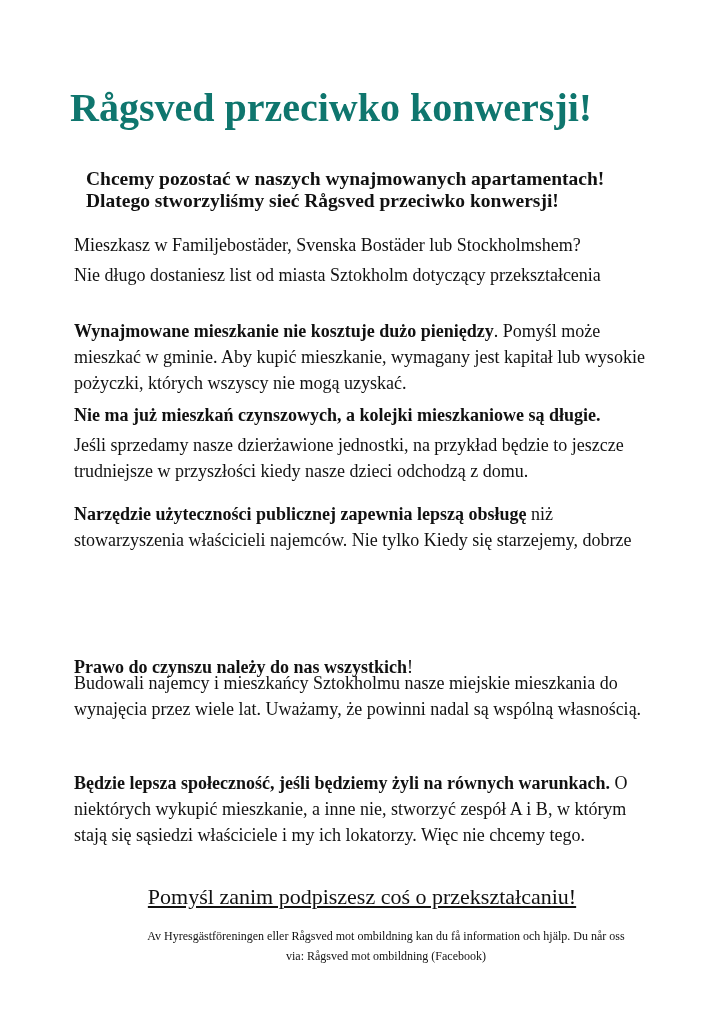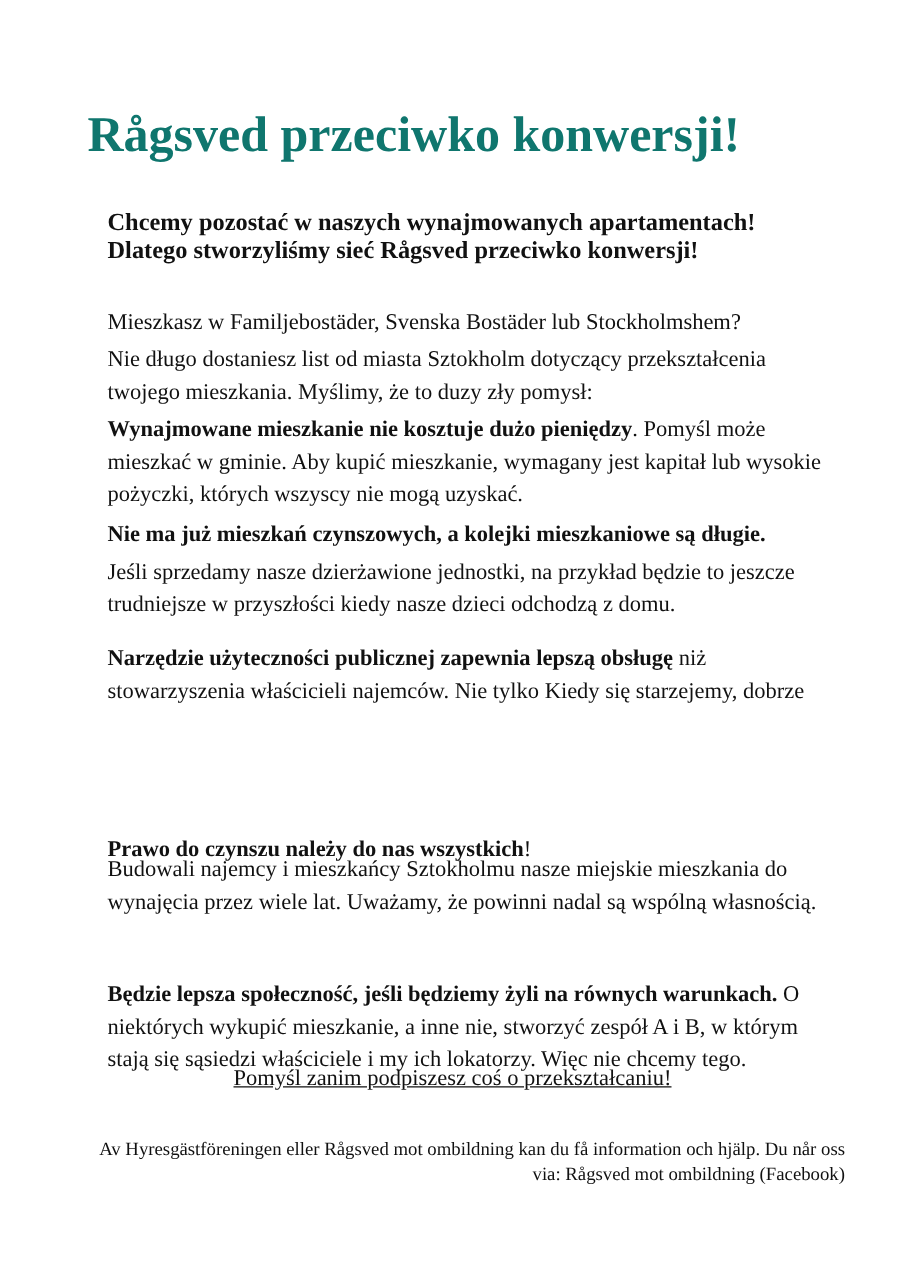--- a/index.html
+++ b/index.html
@@ -10,49 +10,48 @@
     .page { position: absolute; left: 70px; top: 0; width: 600px; }
     .title {
       position: absolute; left: 0; top: 84px; margin: 0;
       font-size: 40px; font-weight: bold; color: #0f766e; white-space: nowrap; letter-spacing: 0px;
     }
     .subtitle {
       position: absolute; left: 0; top: 152px; margin: 16px;
       font-size: 19.5px; font-weight: bold; line-height: 22px; white-space: nowrap;
     }
     .p {
-      position: absolute; left: 0; margin: 16px; font-size: 18px; line-height: 26px; width: 600px;
+      position: absolute; left: 0; margin: 4px; font-size: 18px; line-height: 26px; width: 600px;
     }
     .p b { font-weight: bold; }
     .cta {
-      position: absolute; left: 0; width: 584px; top: 852px; text-align: center;
-      font-size: 18px; text-decoration: underline; margin: 0;
+      position: absolute; left: 0; width: 584px; top: 884px; text-align: center;
+      font-size: 22px; text-decoration: underline; margin: 0;
     }
     .footer {
-      position: absolute; left: -6px; width: 612px; top: 910px; text-align: right;
-      font-size: 15px; line-height: 20px; margin: 0;
+      position: absolute; left: -6px; width: 612px; top: 910px; text-align: center;
+      font-size: 12px; line-height: 20px; margin: 16px;
     }
   </style>
 </head>
 <body>
 
 <div class="page">
   <h1 class="title">Rågsved przeciwko konwersji!</h1>
   <div class="subtitle">
     <div>Chcemy pozostać w naszych wynajmowanych apartamentach!</div>
     <div>Dlatego stworzyliśmy sieć Rågsved przeciwko konwersji!</div>
   </div>
 
   <p class="p" style="top:228px">
     <span>Mieszkasz w Familjebostäder, Svenska Bostäder lub Stockholmshem?</span>
   </p>
 
   <p class="p" style="top:258px">
     <span>Nie długo dostaniesz list od miasta Sztokholm dotyczący przekształcenia</span><br>
-    <span>twojego mieszkania. Myślimy, że to duzy zły pomysł:</span>
   </p>
 
   <p class="p" style="top:314px">
     <b>Wynajmowane mieszkanie nie kosztuje dużo pieniędzy</b><span>. Pomyśl może</span><br>
     <span>mieszkać w gminie. Aby kupić mieszkanie, wymagany jest kapitał lub wysokie</span><br>
     <span>pożyczki, których wszyscy nie mogą uzyskać.</span>
   </p>
 
   <p class="p" style="top:398px">
     <b>Nie ma już mieszkań czynszowych, a kolejki mieszkaniowe są długie.</b>

